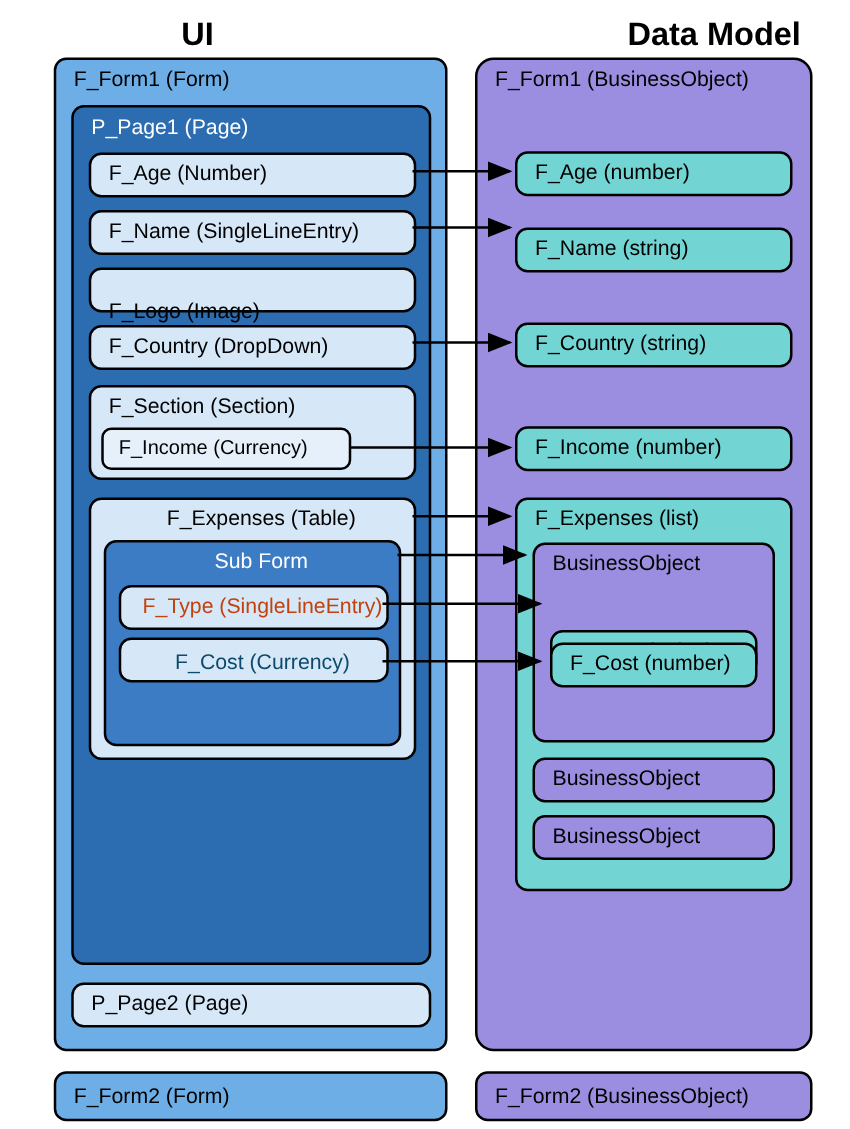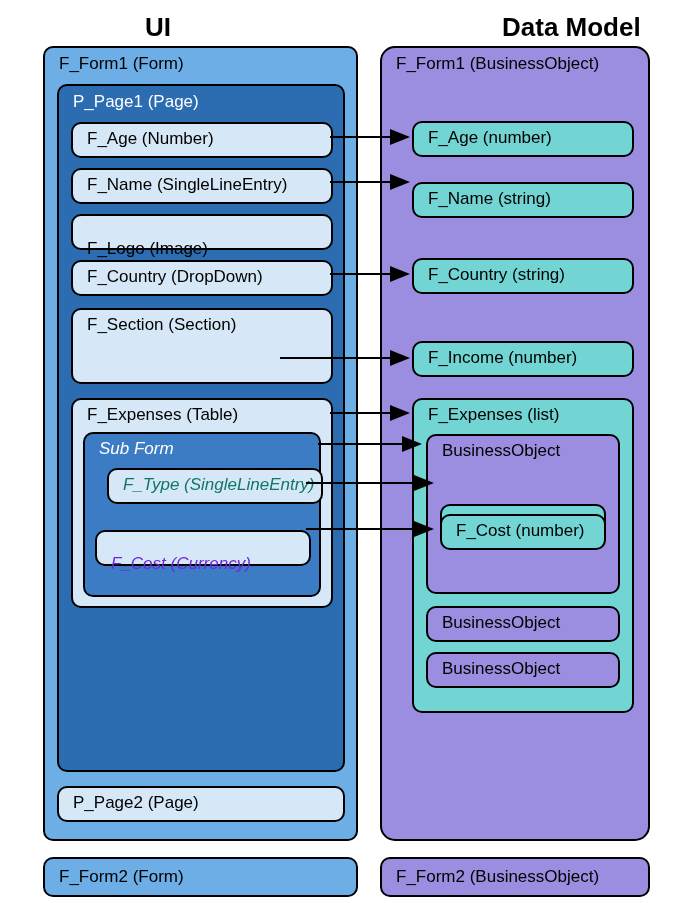--- a/index.html
+++ b/index.html
@@ -37,21 +37,21 @@
     padding-left: 14px;
     overflow: visible;
   }
   .box .label { display: block; }
 
   
   .form-outer { background: #6eaee6; }
   .page-outer { background: #2c6cb0; color: #fff; }
   .page-outer > .label { color: #fff; }
   .field-light { background: #d6e8f7; }
-  .subform { background: #3c7cc5; color: #fff; font-style: italic; }
+  .subform { background: #3c7cc5; color: #fff; }
   .page2 { background: #d6e8f7; }
 
   
   .bo-outer { background: #9b8ee0; border-radius: 15px; }
   .bo-field { background: #73d4d4; }
   .bo-list { background: #73d4d4; }
   .bo-inner { background: #9b8ee0; }
 
   
   .section-box { background: #d6e8f7; }
@@ -108,33 +108,36 @@
       <div class="box field-light" style="left:12px; top:128px; width:262px; height:36px; padding-top:23px; color:#000;">
         <span>F_Logo (Image)</span>
       </div>
 
       <div class="box field-light" style="left:12px; top:174px; width:262px; height:36px; padding-top:5px; color:#000;">
         <span>F_Country (DropDown)</span>
       </div>
 
       <div class="box section-box" style="left:12px; top:222px; width:262px; height:76px; padding-top:5px; color:#000;">
         <span>F_Section (Section)</span>
-      </div>
-
-      <div class="box field-light" style="left:12px; top:312px; width:262px; height:210px; padding-top:5px; color:#000;">
+        <div class="pill" style="position:absolute; left:8px; top:32px; width:200px; background:#e6f0fa;">
+          <span>F_Income (Currency)</span>
+        </div>
+      </div>
+
+      <div class="box field-light" style="left:12px; top:312px; width:262px; height:210px; padding-top:5px; color:#000;text-align:center;">
         <span>F_Expenses (Table)</span>
 
         
         <div class="box subform" style="left:10px; top:32px; width:238px; height:165px; padding-top:5px; color:#fff;">
           <span>Sub Form</span>
 
-          <div class="box field-light" style="left:10px; top:34px; width:216px; height:36px; padding-top:5px; color:#0f766e;margin-left:12px;">
+          <div class="box field-light" style="left:10px; top:34px; width:216px; height:36px; padding-top:5px; color:#c2410c;">
             <span>F_Type (SingleLineEntry)</span>
           </div>
-          <div class="box field-light" style="left:10px; top:96px; width:216px; height:36px; padding-top:22px; color:#6d28d9;">
+          <div class="box field-light" style="left:10px; top:76px; width:216px; height:36px; padding-top:8px; color:#0c4a6e;">
             <span>F_Cost (Currency)</span>
           </div>
         </div>
       </div>
     </div>
 
     <div class="box page2" style="left:12px; top:738px; width:288px; height:36px; padding-top:5px; color:#000;">
       <span>P_Page2 (Page)</span>
     </div>
   </div>

